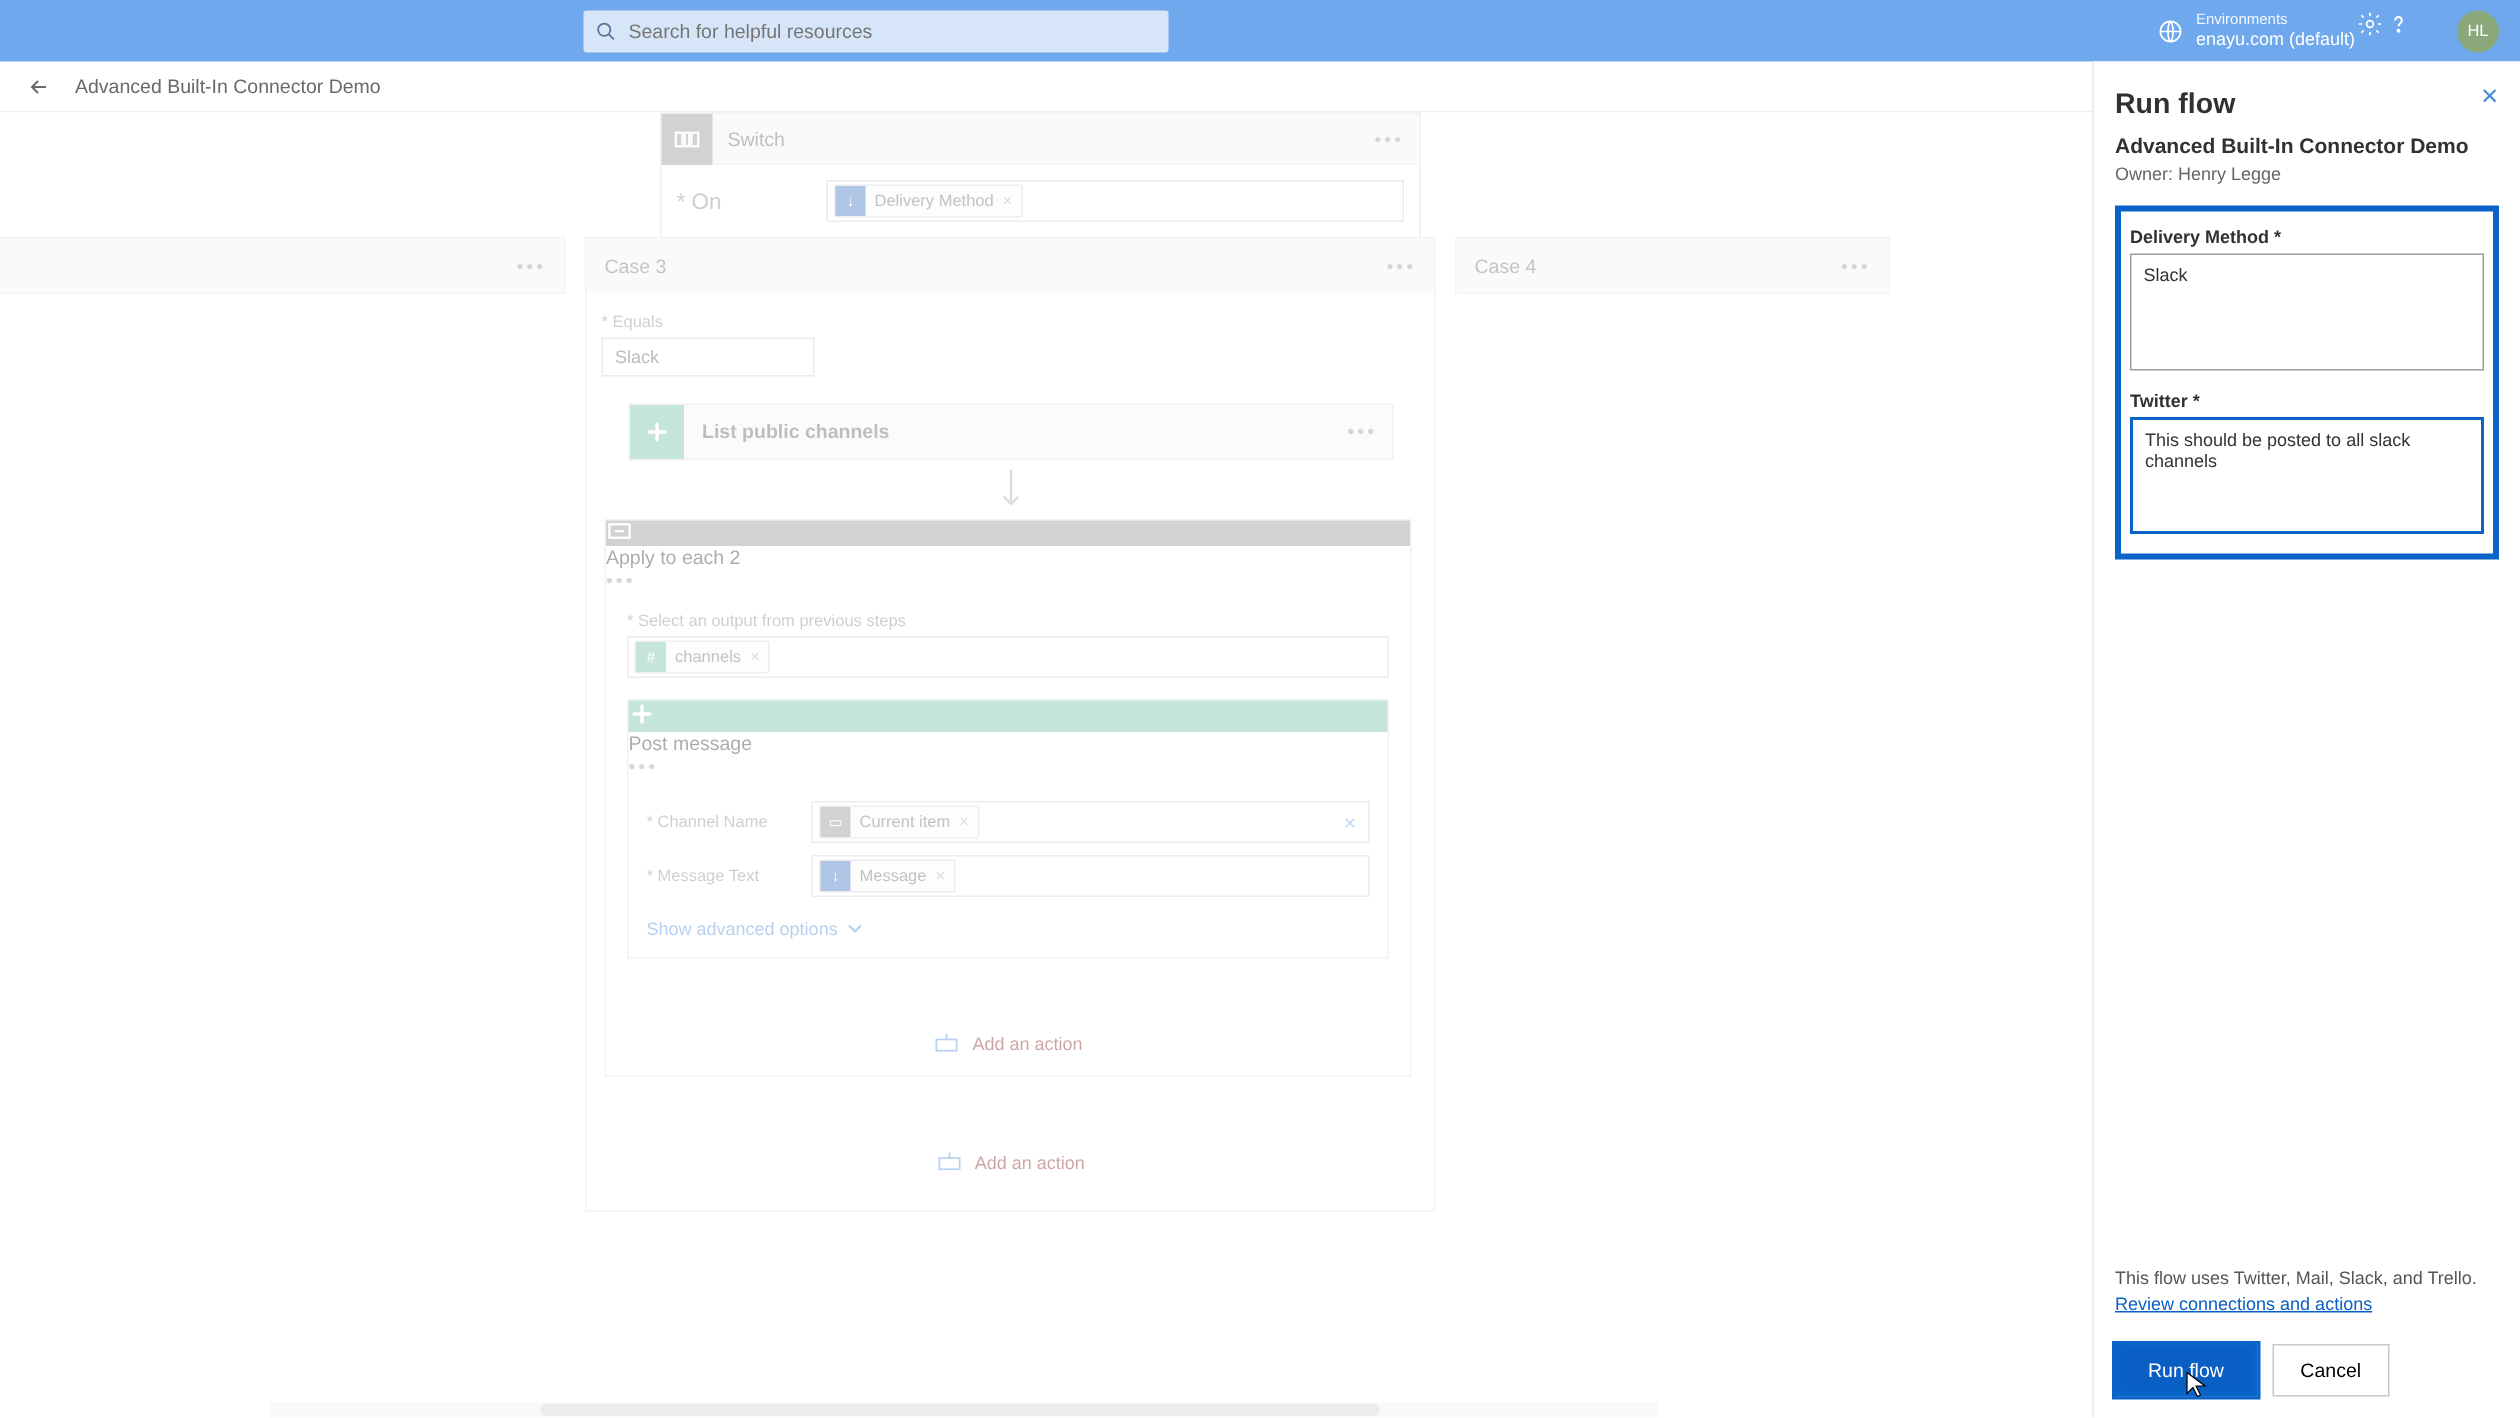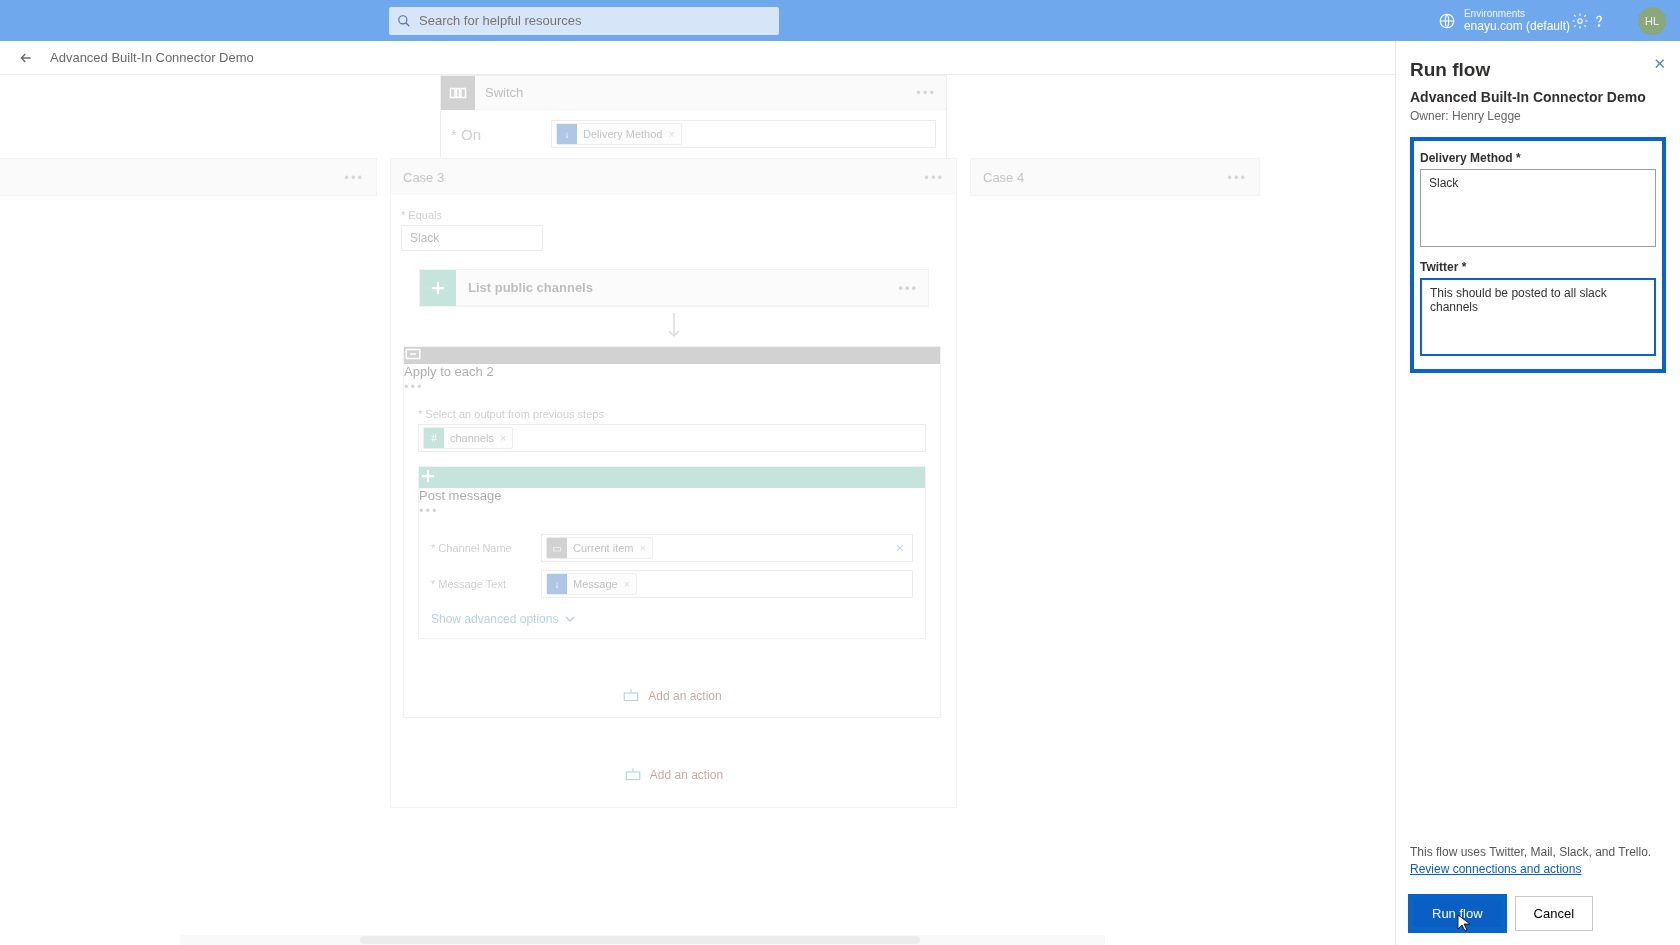--- a/index.html
+++ b/index.html
@@ -3,21 +3,21 @@
 <meta charset="utf-8">
 <style>
 * { box-sizing: border-box; margin: 0; padding: 0; }
 body { font-family: "Segoe UI", Arial, sans-serif; font-size: 13px; color: #323130; background: #fff; overflow: hidden; }
 
 
 .topbar { height: 41px; background: #6fa8ed; display: flex; align-items: center; padding: 0 14px; color: #fff; }
 .search-wrap { margin-left: 375px; width: 390px; height: 28px; background: #d7e5f8; border-radius: 2px; display: flex; align-items: center; padding: 0 8px; color: #5b719d; }
 .search-wrap svg { stroke: #5b719d; margin-right: 8px; }
 .search-wrap input { flex: 1; border: none; background: transparent; outline: none; font-size: 13px; color: #404040; }
-.topbar-right { margin-left: auto; display: flex; align-items: center; gap: 1px; }
+.topbar-right { margin-left: auto; display: flex; gap: 1px; }
 .env-block { display: flex; align-items: center; gap: 8px; font-size: 11px; }
 .env-text small { display: block; font-size: 10px; opacity: .9; }
 .env-text span { font-size: 12px; }
 .avatar { width: 28px; height: 28px; border-radius: 50%; background: #8aa87a; display: flex; align-items: center; justify-content: center; font-size: 11px; color: #fff; margin-left: 29px; }
 
 
 .breadcrumb { height: 34px; display: flex; align-items: center; padding: 0 18px; gap: 16px; border-bottom: 1px solid #ededed; color: #696969; font-size: 13px; }
 .breadcrumb svg { stroke: #696969; }
 
 

